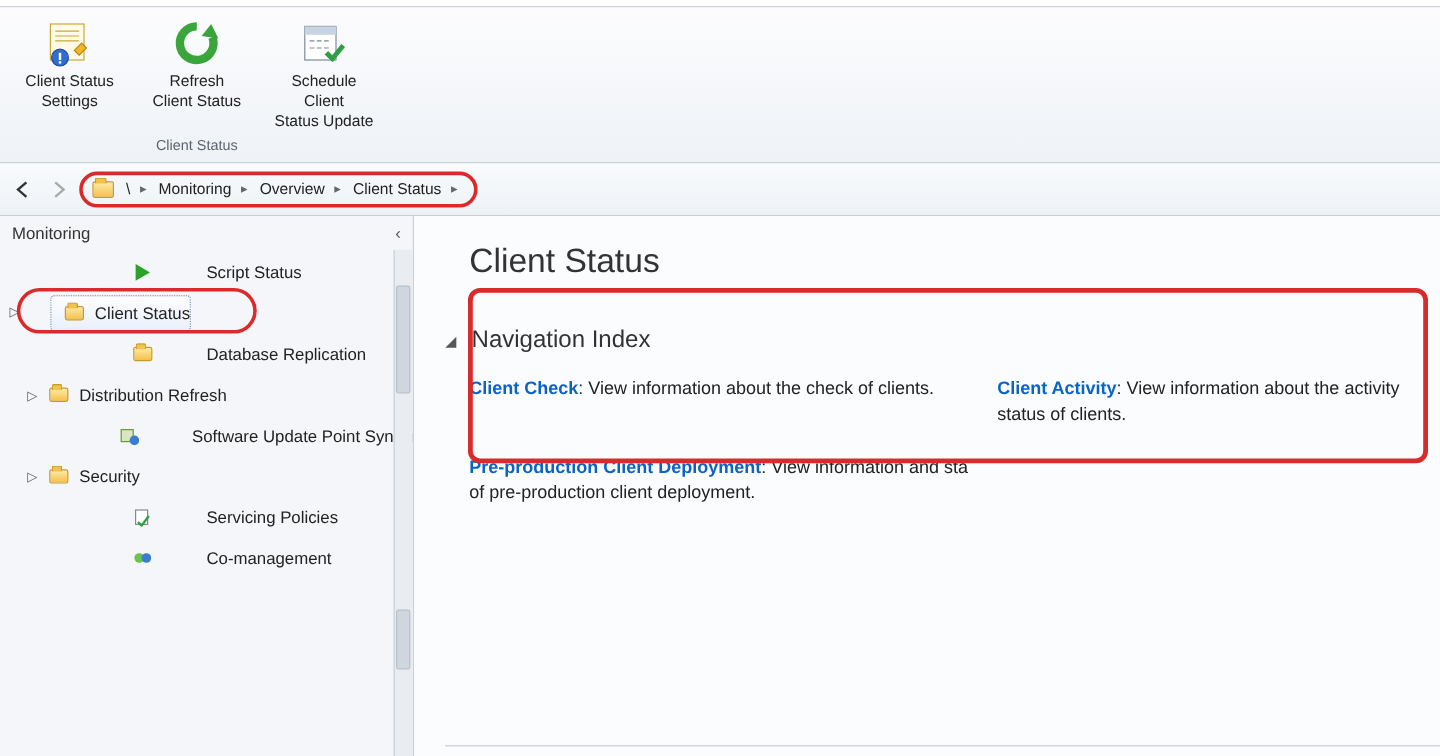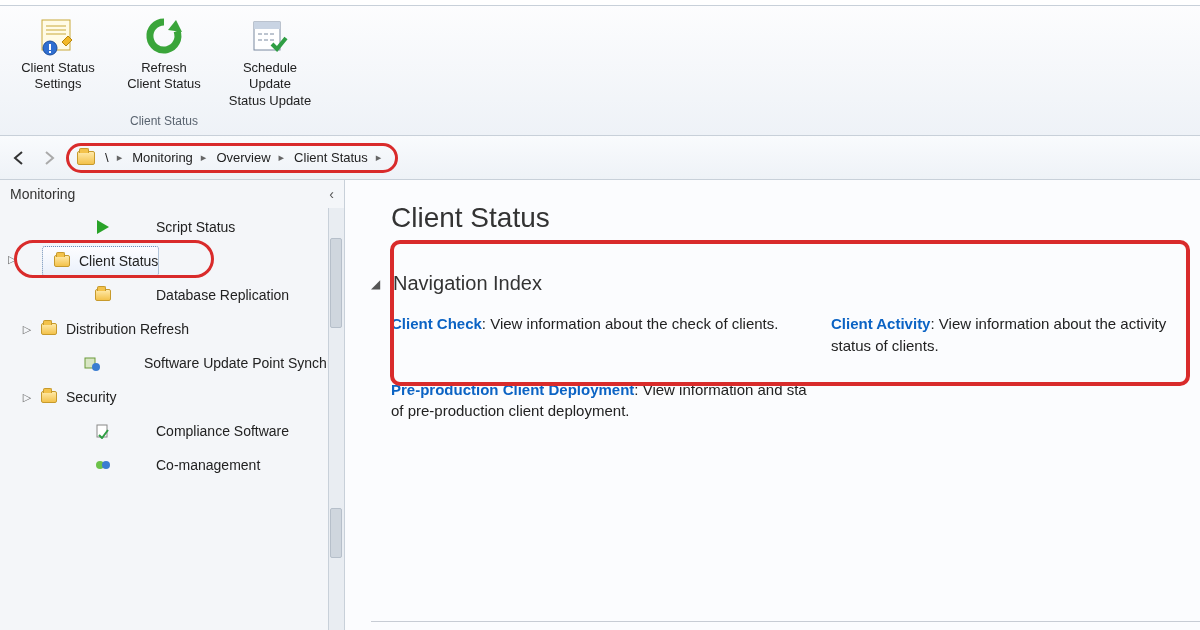--- a/index.html
+++ b/index.html
@@ -28,21 +28,21 @@
   .tree-pane { width: 345px; background:#f4f6f9; border-right:1px solid #c8d0d9; display:flex; flex-direction:column; position:relative; }
   .tree-header { display:flex; align-items:center; justify-content:space-between; padding:6px 10px; font-size:14px; color:#333; }
   .tree-header .collapse { cursor:pointer; font-size:14px; color:#555; }
   .tree-scroll { flex:1; overflow:hidden; position:relative; padding: 2px 0 6px; }
   .tree-scroll::-webkit-scrollbar{width:16px;}
   .tree-track { position:absolute; right:0; top:0; bottom:0; width:16px; background:#e9edf2; border-left:1px solid #c8d0d9; }
   .tree-thumb { position:absolute; right:2px; width:12px; background:#cfd6de; border:1px solid #b6bfca; border-radius:2px; }
 
   .node { display:flex; align-items:center; height:34px; padding-left:22px; gap:8px; cursor:pointer; font-size:14px; white-space:nowrap; }
   .node .exp { width:10px; text-align:center; color:#666; font-size:11px; }
-  .node.indent { padding-left:40px;gap:44px; }
+  .node.indent { padding-left:56px;gap:44px; }
   .node.selected { background:linear-gradient(#fdfdff,#e9f0fb); border:1px dotted #6f8fb5; border-radius:3px; margin-left:20px; margin-right:140px; height:30px; padding-left:10px; }
   .node.selected-wrap { position:relative; }
   .red-oval-tree { position:absolute; left:14px; top:-4px; width:200px; height:38px; border:3px solid #d92b2b; border-radius:20px; pointer-events:none; }
 
   .ico-sm { width:18px; height:16px; display:inline-flex; align-items:center; justify-content:center; }
   .folder { width:16px; height:12px; background:linear-gradient(#ffe9a8,#f3c24b); border:1px solid #c79a2c; border-radius:2px; position:relative; }
   .folder::before{content:"";position:absolute;top:-4px;left:1px;width:7px;height:4px;background:#f3c24b;border:1px solid #c79a2c;border-bottom:none;border-radius:2px 2px 0 0;}
   .play-ico { width:0;height:0;border-left:12px solid #29a329;border-top:7px solid transparent;border-bottom:7px solid transparent; }
 
   
@@ -91,21 +91,21 @@
       </div>
       <div class="ribbon-btn">
         <span class="ico">
           <svg width="44" height="44" viewBox="0 0 44 44">
             <rect x="6" y="8" width="26" height="28" fill="#fff" stroke="#7a8aa0"></rect>
             <rect x="6" y="8" width="26" height="7" fill="#c9d4e3"></rect>
             <path d="M10 20h4M16 20h4M22 20h4M10 26h4M16 26h4M22 26h4" stroke="#7a8aa0"></path>
             <path d="M24 30 l5 5 l9 -11" fill="none" stroke="#2f9e44" stroke-width="4"></path>
           </svg>
         </span>
-        <span>Schedule Update</span>
+        <span>Schedule Client</span>
         <span>Status Update</span>
       </div>
     </div>
     <div class="ribbon-group-label">Client Status</div>
   </div>
 </div>
 
 <div class="navbar">
   <div class="nav-arrow">
     <svg width="16" height="16" viewBox="0 0 16 16">
@@ -204,21 +204,21 @@
       </div>
 
       <div class="node indent">
         <span class="exp"></span>
         <span class="ico-sm">
           <svg width="16" height="16" viewBox="0 0 16 16">
               <rect x="2" y="2" width="10" height="12" fill="#fff" stroke="#888"></rect>
               <path d="M4 12 l3 3 l6 -8" stroke="#2f9e44" stroke-width="2" fill="none"></path>
             </svg>
         </span>
-        <span>Compliance Software</span>
+        <span>Servicing Policies</span>
       </div>
 
 
       <div class="node indent">
         <span class="exp"></span>
         <span class="ico-sm">
           <svg width="16" height="16" viewBox="0 0 16 16">
               <circle cx="5" cy="8" r="4" fill="#6cc24a"></circle>
               <circle cx="11" cy="8" r="4" fill="#3a7dd1"></circle>
             </svg>

